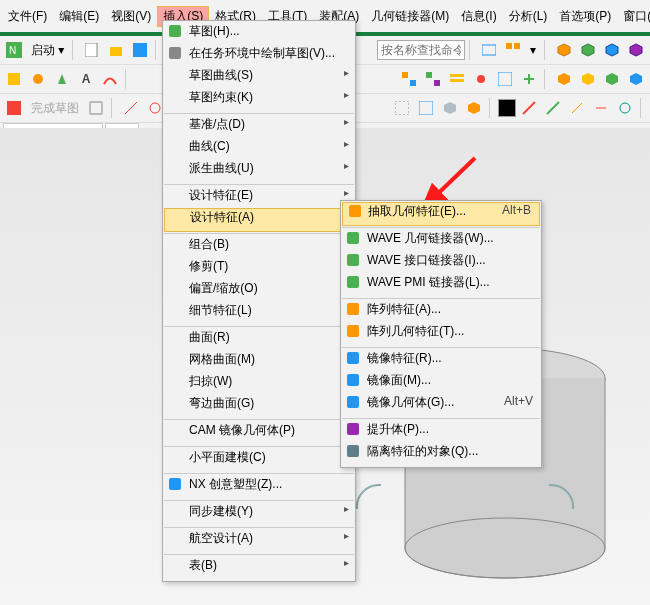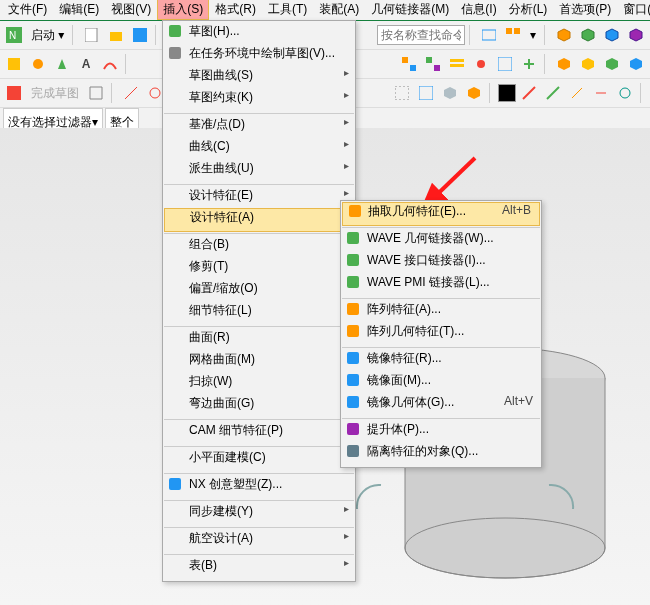--- a/index.html
+++ b/index.html
@@ -1,16 +1,16 @@
 <!DOCTYPE html>
 <html><head>
 <meta charset="utf-8">
 <style>
 html,body{margin:0;padding:0;width:650px;height:605px;overflow:hidden;font-family:"Microsoft YaHei",Tahoma,sans-serif;font-size:12px;background:#fff;color:#000}
-.menubar{height:20px;background:#f2f2f2;border-bottom:1px solid #15803d;display:flex;align-items:flex-end;padding:0 2px}
+.menubar{height:20px;background:#f2f2f2;border-bottom:4px solid #15803d;display:flex;align-items:flex-start;padding:6px 2px}
 .menubar .mi{padding:2px 6px;cursor:default;white-space:nowrap}
 .menubar .mi.open{background:#fca5a5;border:1px solid #e8b84a;padding:1px 5px}
 .toolbar{height:26px;background:#f2f2f2;border-bottom:1px solid #ddd;display:flex;align-items:center;padding:1px 3px;gap:2px;overflow:hidden}
 .toolbar .btn{width:20px;height:20px;border:1px solid transparent;display:flex;align-items:center;justify-content:center;flex:0 0 auto}
 .toolbar .sep{width:4px;height:20px;border-left:1px solid #ccc;margin:0 2px;flex:0 0 auto}
 .toolbar .lbl{padding:0 4px;white-space:nowrap}
 .toolbar .drop{padding:4px 4px;border:1px solid #ccc;background:#fff;height:18px;display:flex;align-items:center;white-space:nowrap}
 .toolbar input.search{height:18px;border:1px solid #aaa;font-size:12px;color:#888;padding:0 3px;width:80px}
 .swatch{width:16px;height:16px;border:1px solid #999}
 .canvas-area{position:absolute;left:0;top:128px;right:0;bottom:0;background:linear-gradient(#e6e6e6,#f5f5f5)}
@@ -384,21 +384,21 @@
     <div class="row">
       <span>扫掠(W)</span>
       <span class="arr">▸</span>
     </div>
     <div class="row">
       <span>弯边曲面(G)</span>
       <span class="arr">▸</span>
     </div>
     <hr>
     <div class="row">
-      <span>CAM 细节特征(P)</span>
+      <span>CAM 镜像几何体(P)</span>
       <span class="arr">▸</span>
     </div>
     <hr>
     <div class="row">
       <span>小平面建模(C)</span>
       <span class="arr">▸</span>
     </div>
     <hr>
     <div class="row">
       <span class="ic">

